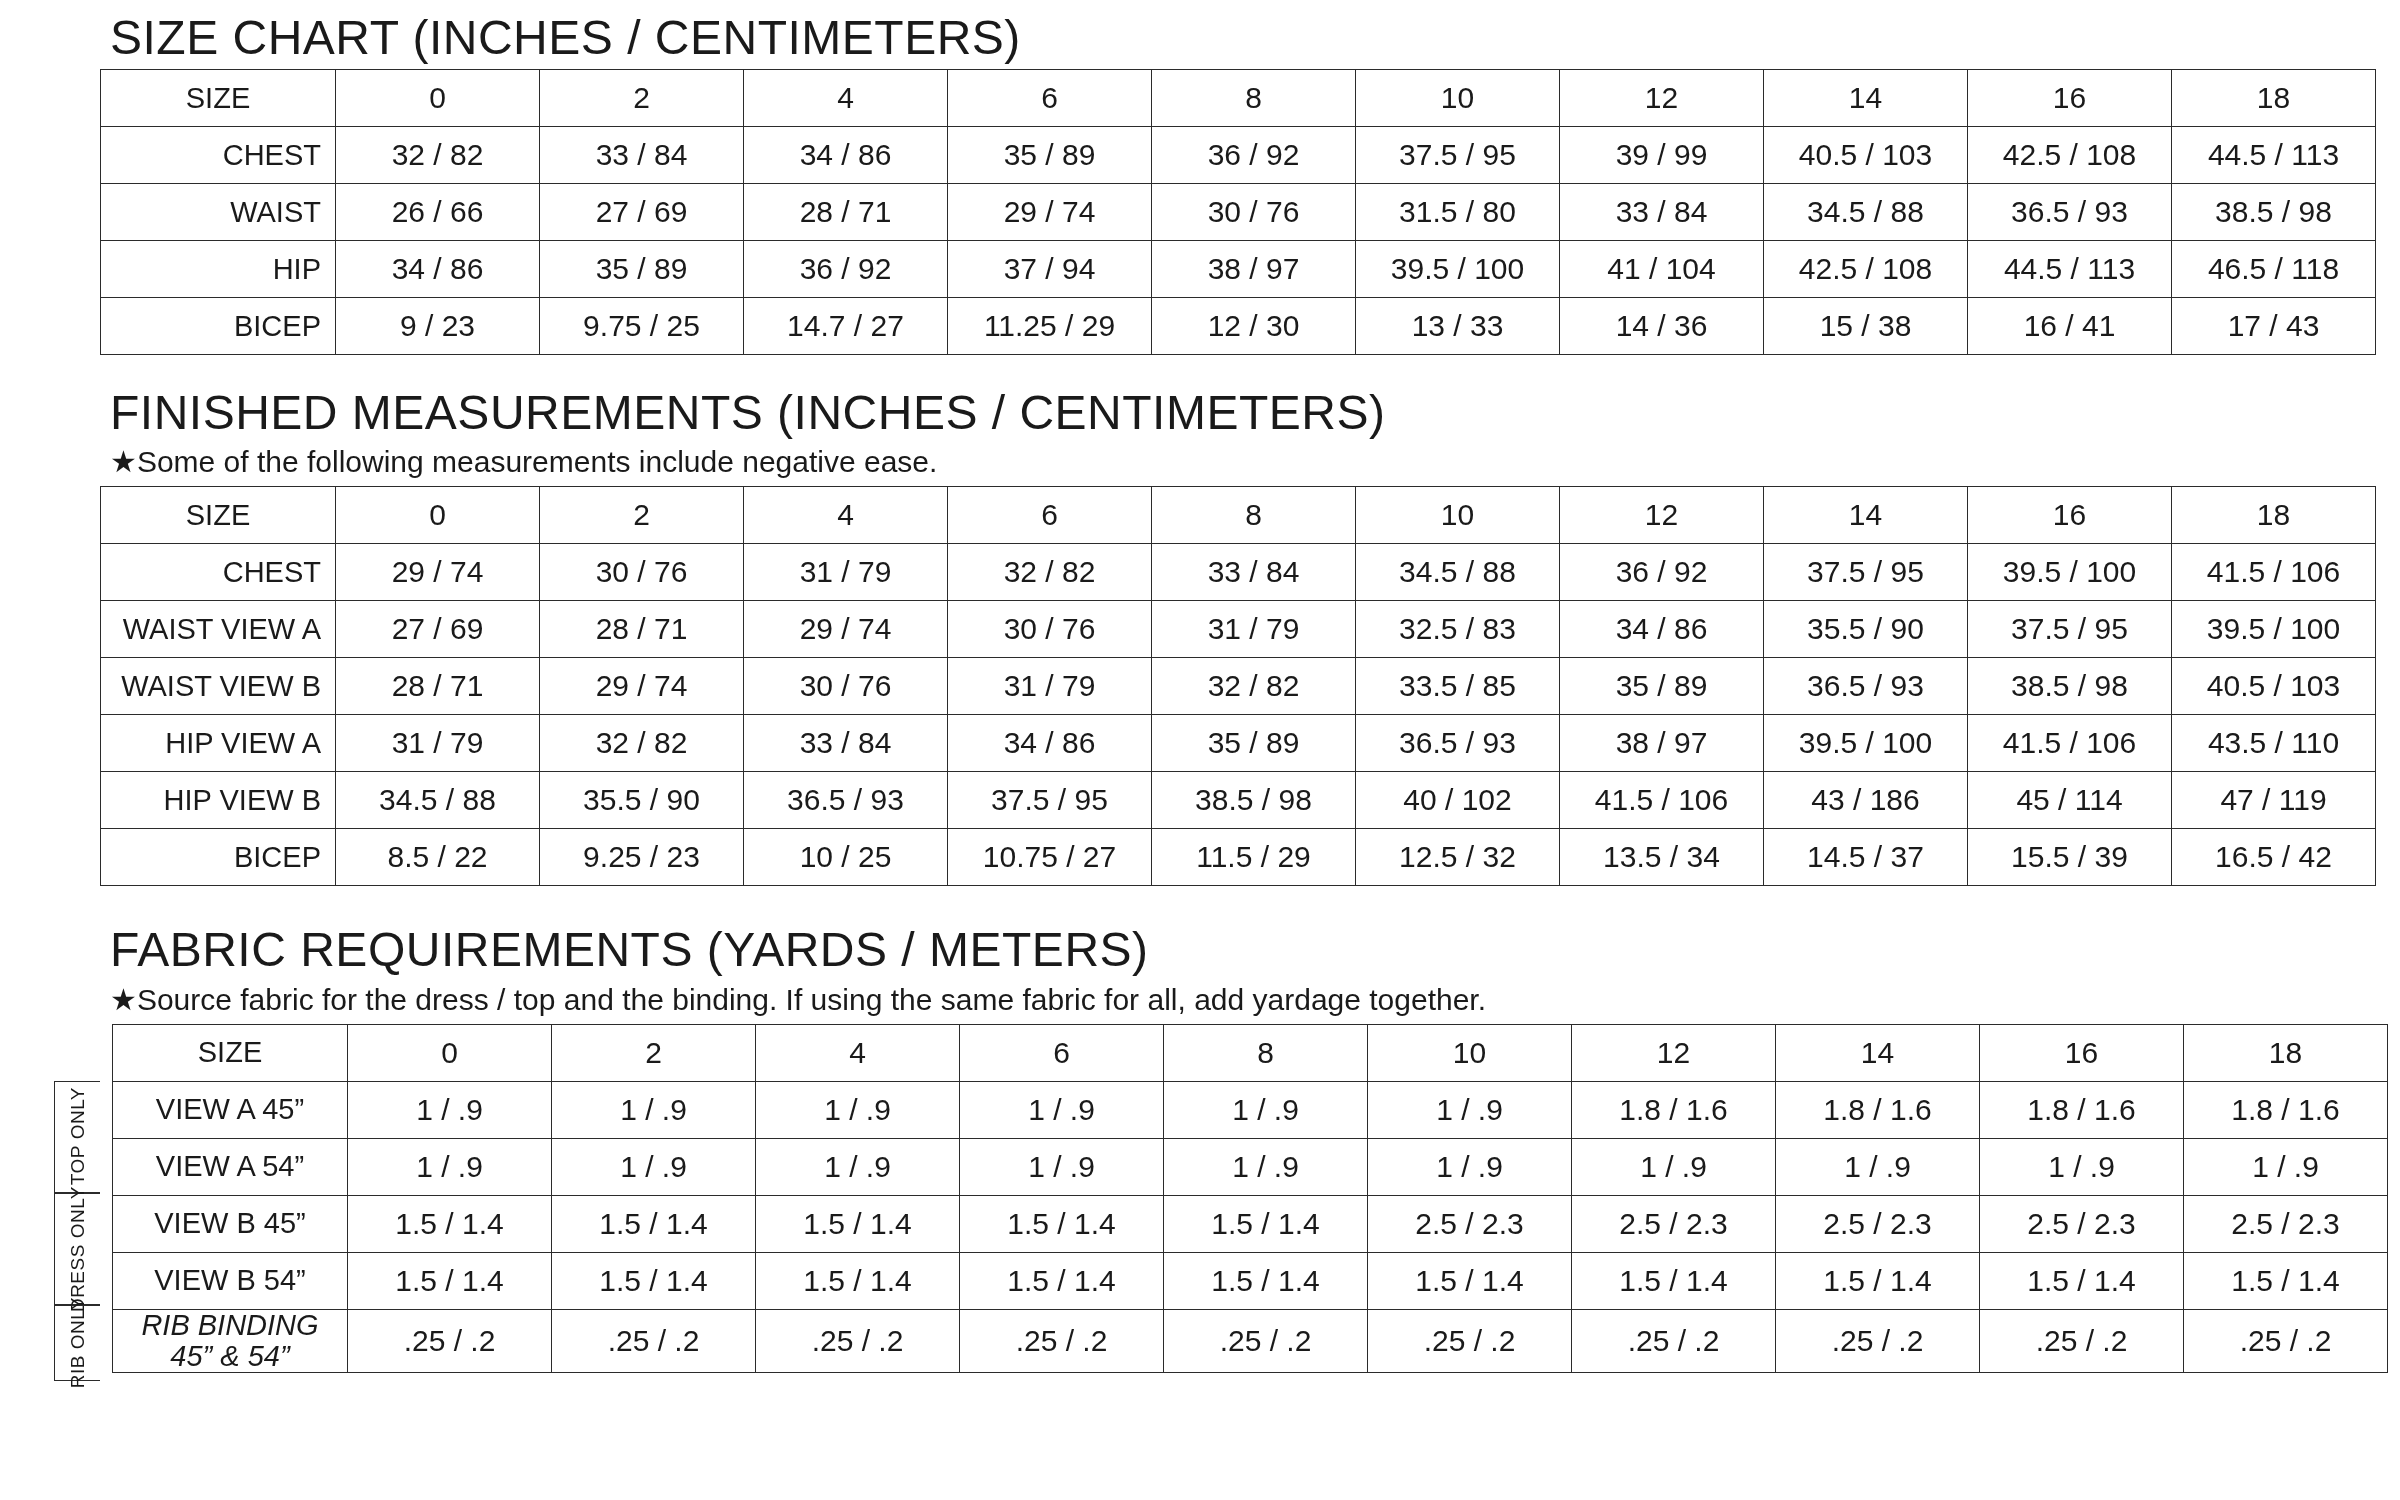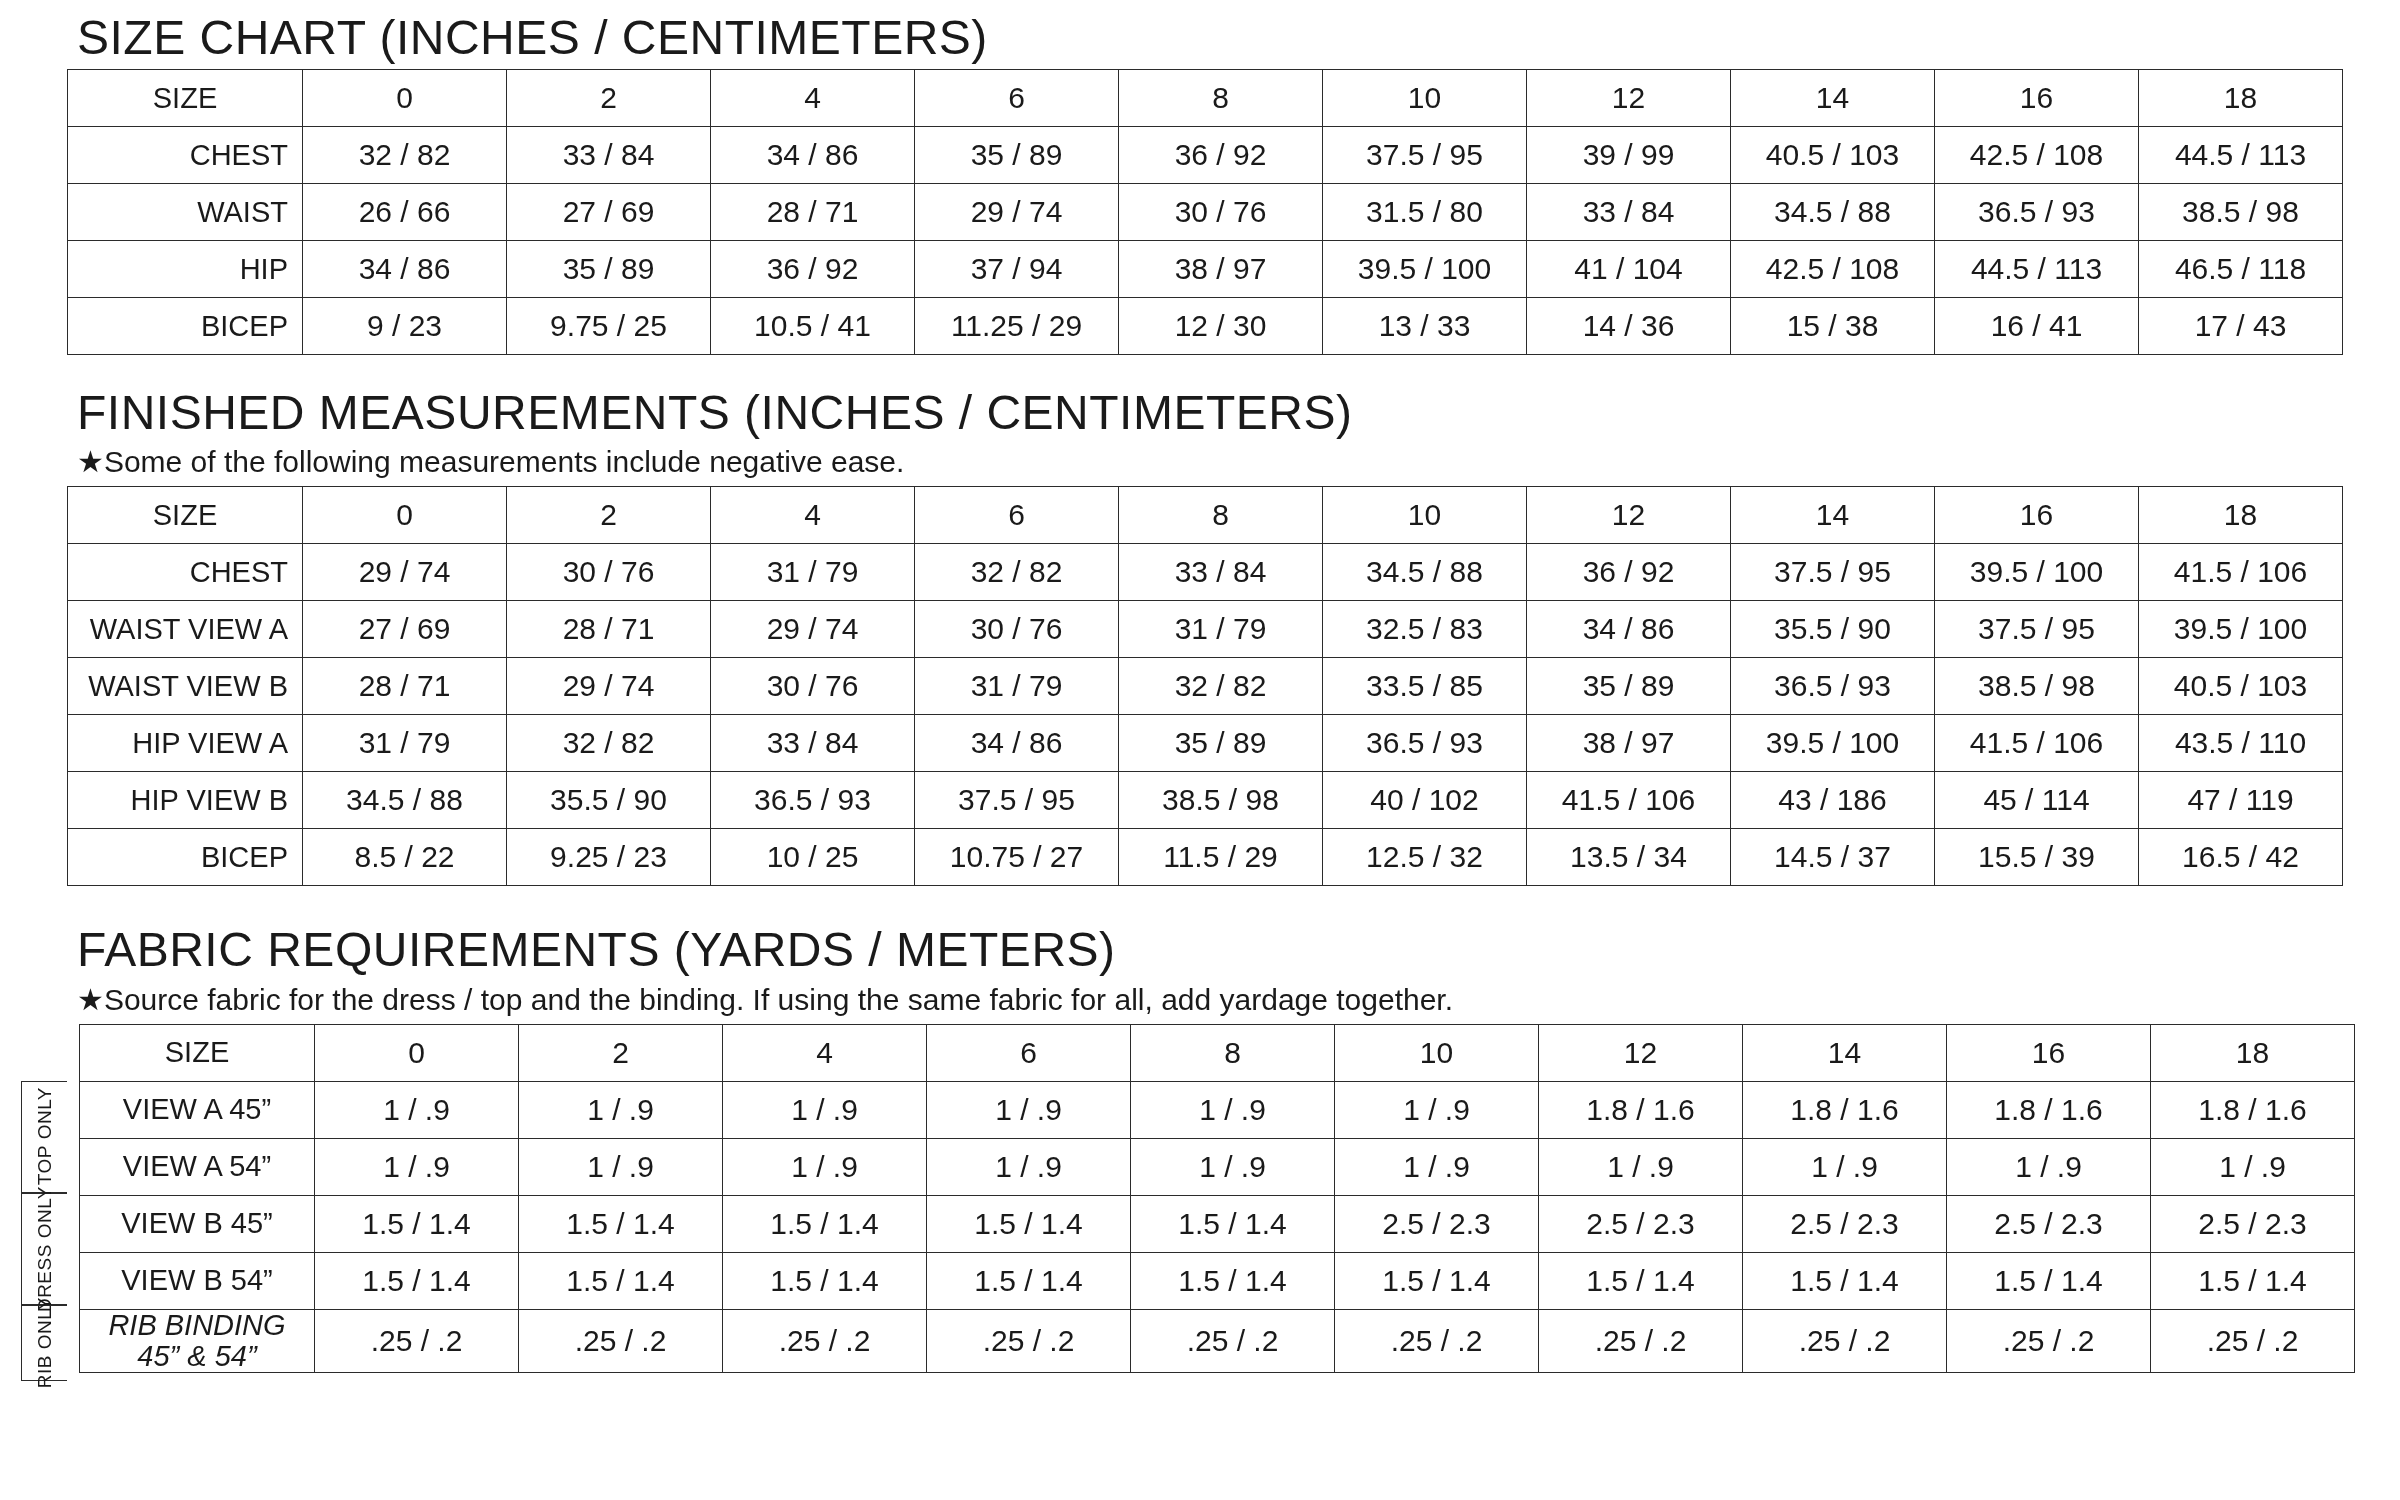--- a/index.html
+++ b/index.html
@@ -11,21 +11,21 @@
     width: 2400px;
     height: 1500px;
     font-family: "Liberation Sans", sans-serif;
     color: #1a1a1a;
     overflow: hidden;
   }
   .page {
     box-sizing: border-box;
     width: 2400px;
     height: 1500px;
-    padding: 10px 40px 0 55px;
+    padding: 10px 40px 0 88px;
   }
   h1.section-title {
     font-weight: 400;
     font-size: 48px;
     letter-spacing: 0.5px;
     margin: 0 0 4px 22px;
     color: #1a1a1a;
     line-height: 1.15;
   }
   .section-note {
@@ -194,21 +194,21 @@
           <td>39.5 / 100</td>
           <td>41 / 104</td>
           <td>42.5 / 108</td>
           <td>44.5 / 113</td>
           <td>46.5 / 118</td>
         </tr>
         <tr>
           <td class="rowhead">BICEP</td>
           <td>9 / 23</td>
           <td>9.75 / 25</td>
-          <td>10.5 / 41</td>
+          <td>14.7 / 27</td>
           <td>11.25 / 29</td>
           <td>12 / 30</td>
           <td>13 / 33</td>
           <td>14 / 36</td>
           <td>15 / 38</td>
           <td>16 / 41</td>
           <td>17 / 43</td>
         </tr>
       </tbody>
     </table>

